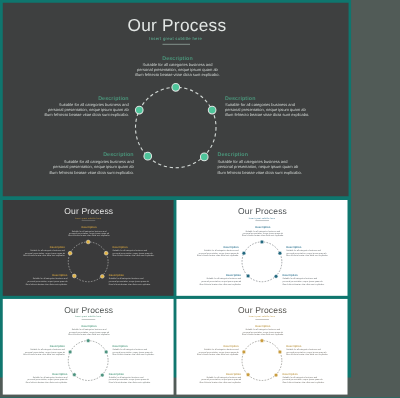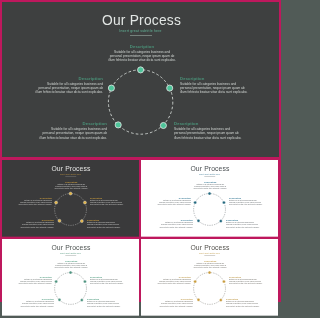--- a/index.html
+++ b/index.html
@@ -1,19 +1,19 @@
 <!DOCTYPE html>
 <html><head>
 <meta charset="utf-8">
 <style>
   html,body{margin:0;padding:0;}
   body{width:281px;height:318px;background:#515b57;
        font-family:"Liberation Sans",sans-serif;overflow:hidden;
        -webkit-font-smoothing:antialiased;}
-  .page{position:relative;width:281px;height:302px;background:#be185d;}
+  .page{position:relative;width:281px;height:302px;background:#0f766e;}
 
   
   .slide-frame{position:absolute;overflow:hidden;}
   #frame-main{left:2px;top:2px;width:277px;height:156px;}
   #frame-v1{left:2px;top:159.6px;width:137px;height:78px;}
   #frame-v2{left:140.6px;top:159.6px;width:138.4px;height:78px;}
   #frame-v3{left:2px;top:239.4px;width:137px;height:77px;}
   #frame-v4{left:140.6px;top:239.4px;width:138.4px;height:77px;}
 
   

